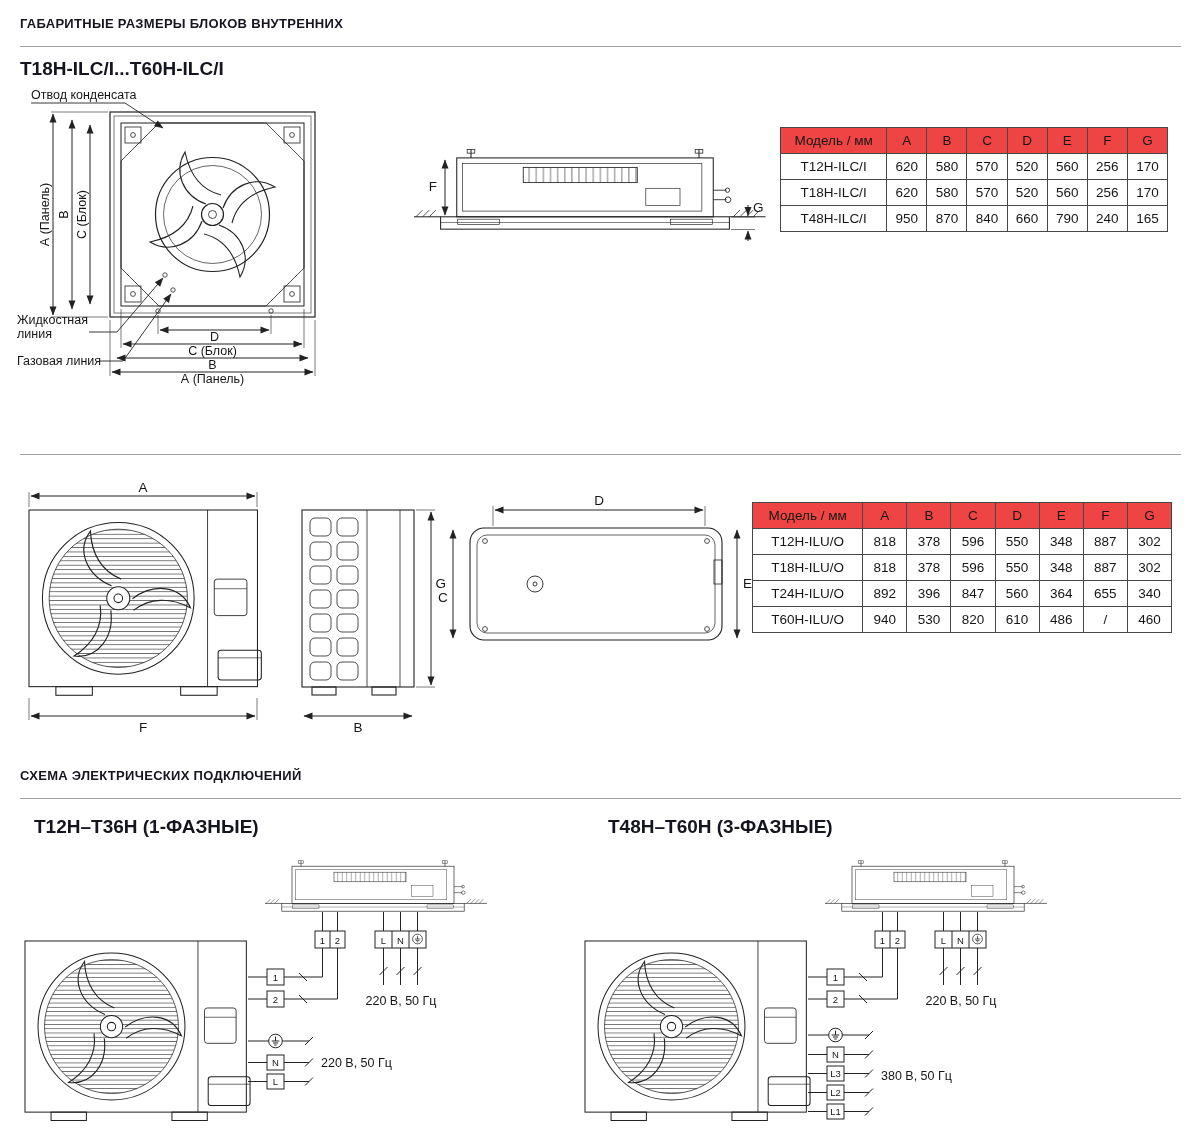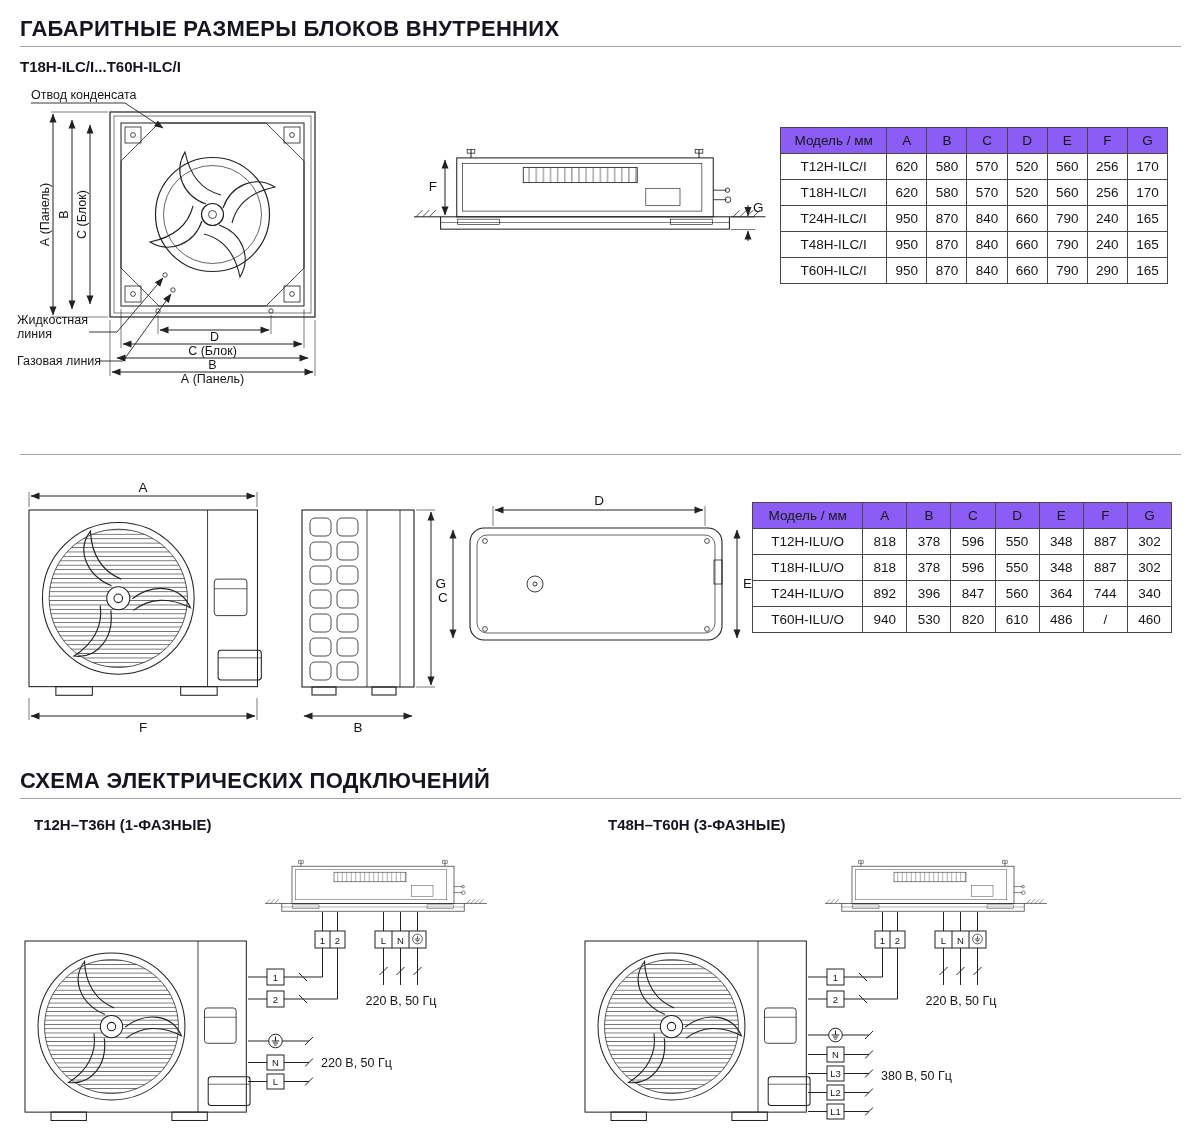--- a/index.html
+++ b/index.html
@@ -1,24 +1,24 @@
 <!DOCTYPE html>
 <html><head>
 <meta charset="utf-8">
 <style>
   * { margin:0; padding:0; box-sizing:border-box; }
   html,body { background:#fff; }
   body { font-family:"Liberation Sans","DejaVu Sans",sans-serif; color:#1a1a1a; }
   .page { position:relative; width:1200px; height:1129px; background:#fff; overflow:hidden; }
-  .sec-title { position:absolute; left:20px; font-size:22px; font-weight:800; color:#15151f; letter-spacing:.3px; white-space:nowrap; }
+  .sec-title { position:absolute; left:20px; font-size:13px; font-weight:800; color:#15151f; letter-spacing:.3px; white-space:nowrap; }
   .rule { position:absolute; left:20px; width:1161px; height:1px; background:#a3a3a3; }
-  .sub-title { position:absolute; font-size:15px; font-weight:800; color:#15151f; white-space:nowrap; }
+  .sub-title { position:absolute; font-size:19px; font-weight:800; color:#15151f; white-space:nowrap; }
   .dim-table { position:absolute; border-collapse:collapse; table-layout:fixed; font-size:13.5px; color:#161616; background:#fff; }
   .dim-table th, .dim-table td { border:1px solid #474747; text-align:center; vertical-align:middle; height:26px; font-weight:400; padding:0 2px; overflow:hidden; }
-  .dim-table th { background:#8b5cf6;margin-left:47px; }
+  .dim-table th { background:#ef4444;margin-left:47px; }
   .t1 { width:388px; } .t1 .c-model { width:106px; } .t1 .c-dim { width:40px; }
   .t2 { width:420px; } .t2 .c-model { width:110px; } .t2 .c-dim { width:44px; }
   .dwg { position:absolute; overflow:visible; }
   .dwg text { font-family:"Liberation Sans","DejaVu Sans",sans-serif; fill:#161616; stroke:none; }
   .dt { font-size:12.5px; }
   .dl { font-size:13.5px; }
   .tt { font-size:9.5px; }
   .pl { font-size:12.5px; }
 </style>
 </head>
@@ -216,47 +216,27 @@
           <td>T18H-ILC/I</td>
           <td>620</td>
           <td>580</td>
           <td>570</td>
           <td>520</td>
           <td>560</td>
           <td>256</td>
           <td>170</td>
         </tr>
         <tr>
-          <td>T24H-ILC/I</td>
-          <td>950</td>
-          <td>870</td>
-          <td>840</td>
-          <td>660</td>
-          <td>790</td>
-          <td>240</td>
-          <td>165</td>
-        </tr>
-        <tr>
           <td>T48H-ILC/I</td>
           <td>950</td>
           <td>870</td>
           <td>840</td>
           <td>660</td>
           <td>790</td>
           <td>240</td>
-          <td>165</td>
-        </tr>
-        <tr>
-          <td>T60H-ILC/I</td>
-          <td>950</td>
-          <td>870</td>
-          <td>840</td>
-          <td>660</td>
-          <td>790</td>
-          <td>290</td>
           <td>165</td>
         </tr>
       </tbody>
     </table>
 
   <div class="rule" style="top:454px"></div>
 
   <svg class="dwg" style="left:15px;top:480px" width="740" height="258" viewBox="0 0 740 258">
 
     <use href="#g-outdoor-front" transform="translate(14,30) scale(0.96)"></use>
@@ -370,21 +350,21 @@
           <td>887</td>
           <td>302</td>
         </tr>
         <tr>
           <td>T24H-ILU/O</td>
           <td>892</td>
           <td>396</td>
           <td>847</td>
           <td>560</td>
           <td>364</td>
-          <td>744</td>
+          <td>655</td>
           <td>340</td>
         </tr>
         <tr>
           <td>T60H-ILU/O</td>
           <td>940</td>
           <td>530</td>
           <td>820</td>
           <td>610</td>
           <td>486</td>
           <td>/</td>

